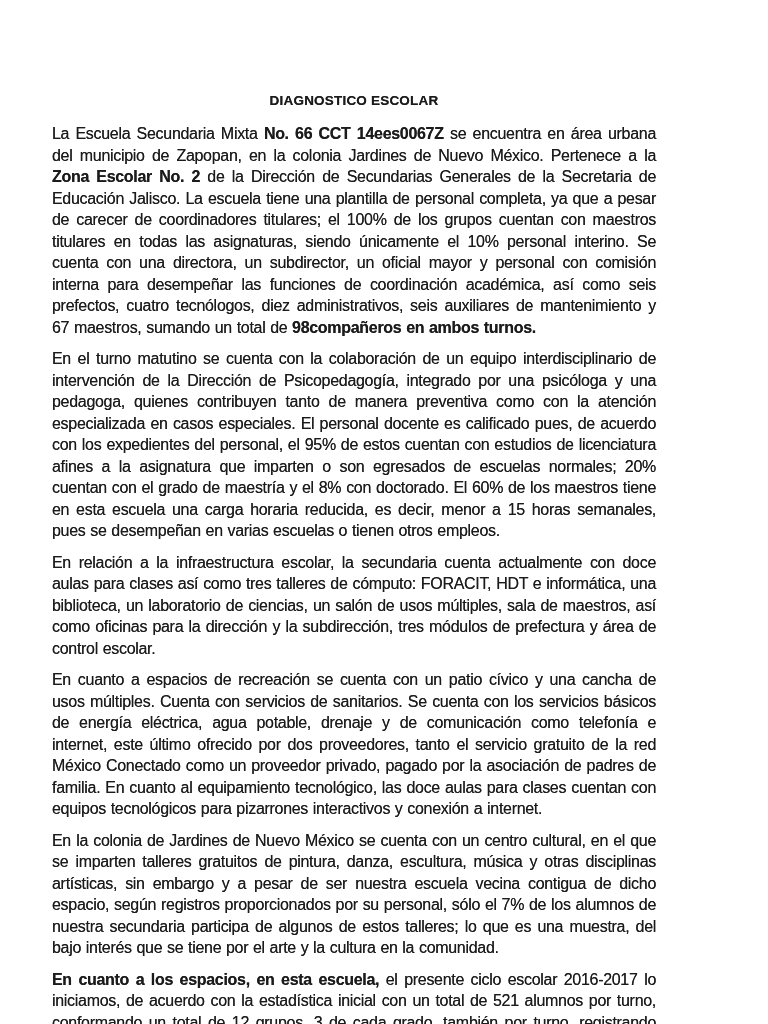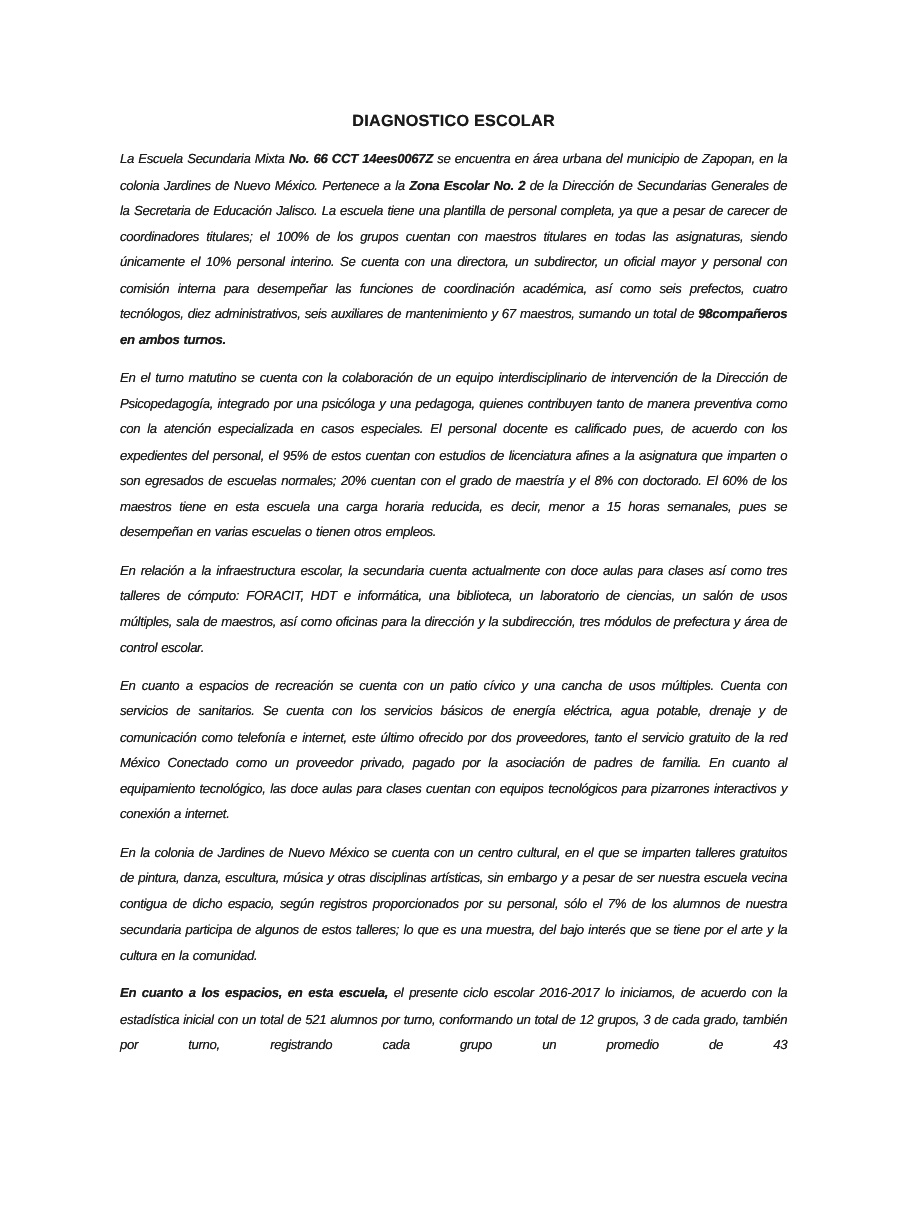--- a/index.html
+++ b/index.html
@@ -6,43 +6,42 @@
     margin: 0;
     padding: 0;
     background: #ffffff;
   }
   .page {
     position: relative;
     width: 756px;
     height: 1024px;
     background: var(--page-bg, #ffffff);
     box-sizing: border-box;
-    padding: 90px 100px 0 100px;
+    padding: 90px 100px 0 52px;
     overflow: hidden;
     font-family: "Liberation Sans", "DejaVu Sans", sans-serif;
     color: var(--text-color, #1b1b1b);
     
     text-shadow: 0 0 0.45px rgba(27,27,27,0.8);
   }
   .doc-title {
     margin: 0 0 12px 0;
     text-align: center;
     font-size: 13.5px;
     font-weight: 700;
     letter-spacing: 0.2px;
     line-height: 21px;
   }
   .doc-body p.para {
     margin: 0 0 10px 0;
     text-align: justify;
-    font-size: 11px;
+    font-size: 16px;
     line-height: 21.5px;
     letter-spacing: -0.3px;
     word-spacing: 0.6px;
-    font-style: italic;
   }
   .doc-body p.para span.b {
     font-weight: 700;
   }
   
   .doc-body p.para.cont {
     text-align-last: justify;
   }
 </style>
 </head>

